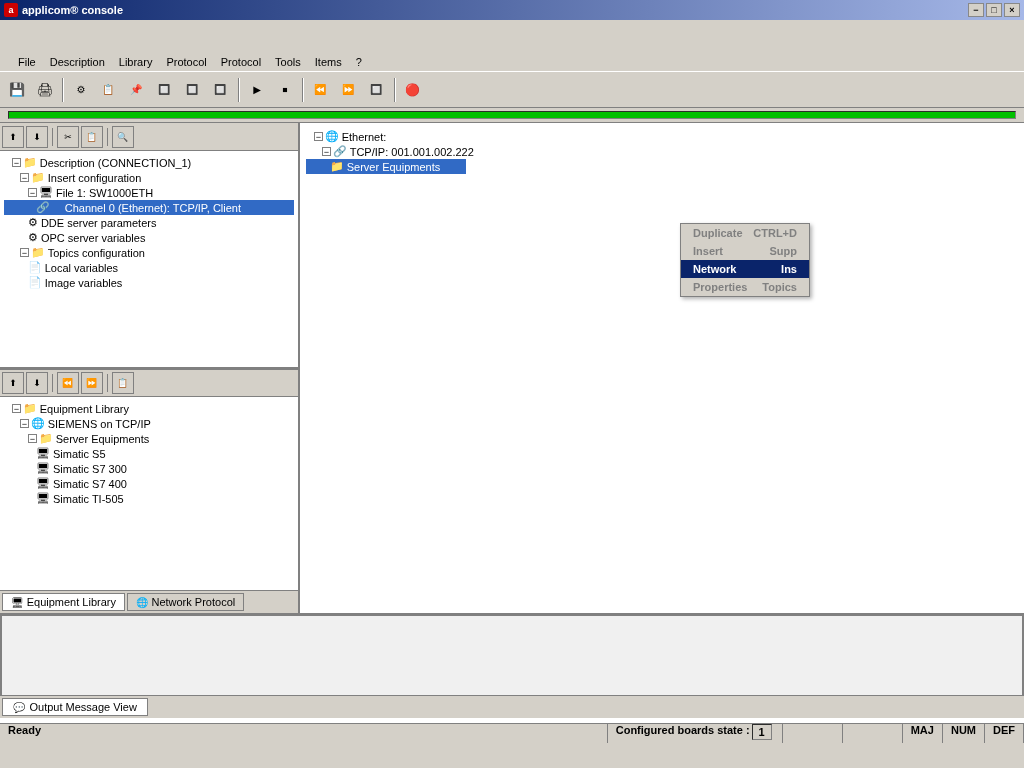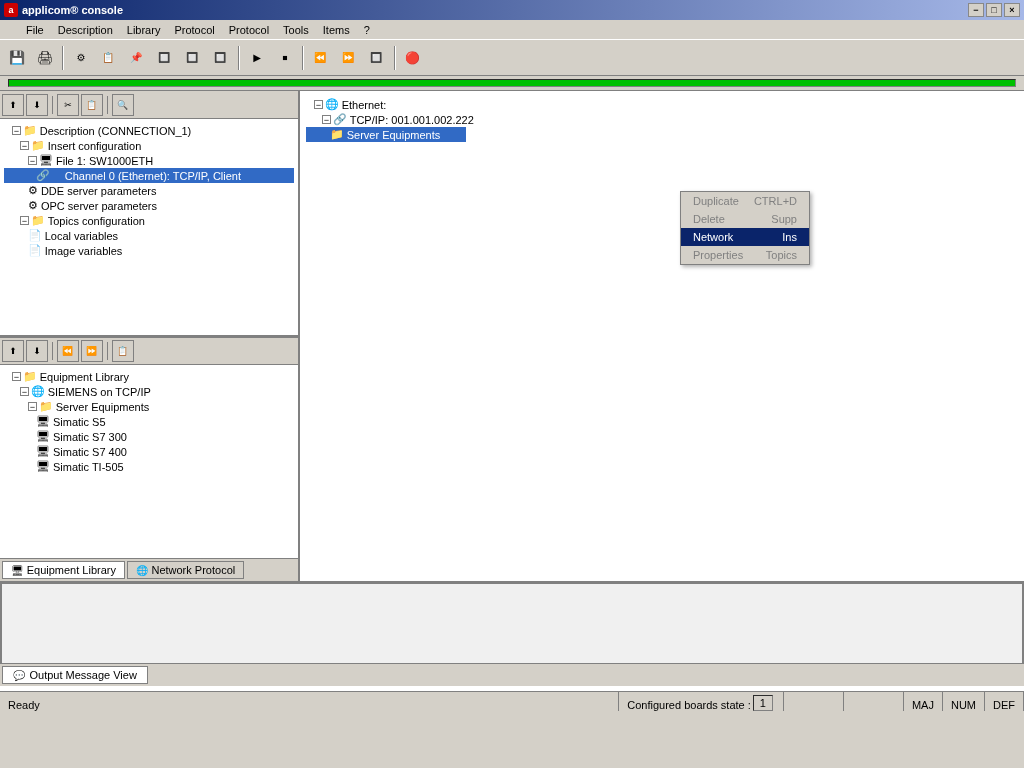--- a/index.html
+++ b/index.html
@@ -39,23 +39,24 @@
       border: 1px solid #888;
       display: flex; align-items: center; justify-content: center;
       font-size: 9px; cursor: pointer; color: #000;
     }
     
     .menu-bar {
       background: #d4d0c8;
       height: 20px;
       display: flex;
       align-items: center;
-      padding: 0 20px;
+      padding: 0 12px;
       border-bottom: 1px solid #fff;
       gap: 2px;
+      margin-top: 32px;
     }
     .menu-item {
       padding: 2px 6px;
       font-size: 11px;
       cursor: pointer;
     }
     
     .toolbar {
       background: #d4d0c8;
       height: 36px;
@@ -148,20 +149,21 @@
     
     .context-menu {
       position: absolute;
       left: 380px;
       top: 100px;
       background: #d4d0c8;
       border: 1px solid #808080;
       box-shadow: 2px 2px 4px rgba(0,0,0,0.3);
       min-width: 130px;
       z-index: 100;
+      font-weight: bold;
     }
     .ctx-item {
       display: flex;
       justify-content: space-between;
       padding: 3px 12px;
       cursor: pointer;
       font-size: 11px;
     }
     .ctx-item.active { background: #0a246a; color: white; }
     .ctx-item.disabled { color: #808080; cursor: default; }
@@ -179,21 +181,22 @@
       border-top: 1px solid #808080;
       display: flex;
       align-items: center;
       font-size: 11px;
     }
     .status-item {
       padding: 0 8px;
       border-right: 1px solid #808080;
       height: 100%;
       display: flex;
-      align-items: flex-end;
+      align-items: flex-start;
+      font-weight: bold;
     }
     .status-item:first-child { flex: 1; }
     .status-box {
       border: 1px inset #808080;
       padding: 0 6px;
       height: 16px;
       display: flex;
       align-items: center;
       background: #d4d0c8;
       margin: 0 2px;
@@ -307,21 +310,21 @@
 
         <div class="tree-item">
           <span style="width:24px; display:inline-block;"></span>
           <span style="margin-right:3px; font-size:11px;">⚙</span>
           <span class="tree-label">DDE server parameters</span>
         </div>
 
         <div class="tree-item">
           <span style="width:24px; display:inline-block;"></span>
           <span style="margin-right:3px; font-size:11px;">⚙</span>
-          <span class="tree-label">OPC server parameters</span>
+          <span class="tree-label">OPC server variables</span>
         </div>
 
         <div class="tree-item">
           <span style="width:16px; display:inline-block;"></span>
           <span class="tree-expand">−</span>
           <span style="margin-right:3px; font-size:11px;">📁</span>
           <span class="tree-label">Topics configuration</span>
         </div>
 
         <div class="tree-item">
@@ -432,21 +435,21 @@
         <span class="tree-label" style="color:white;">Server Equipments</span>
       </div>
     </div>
 
     <div class="context-menu">
       <div class="ctx-item disabled">
         <span>Duplicate</span>
         <span class="ctx-shortcut">CTRL+D</span>
       </div>
       <div class="ctx-item disabled">
-        <span>Delete</span>
+        <span>Insert</span>
         <span class="ctx-shortcut">Supp</span>
       </div>
       <div class="ctx-item active">
         <span>Network</span>
         <span class="ctx-shortcut">Ins</span>
       </div>
       <div class="ctx-item disabled">
         <span>Properties</span>
         <span class="ctx-shortcut">Topics</span>
       </div>

